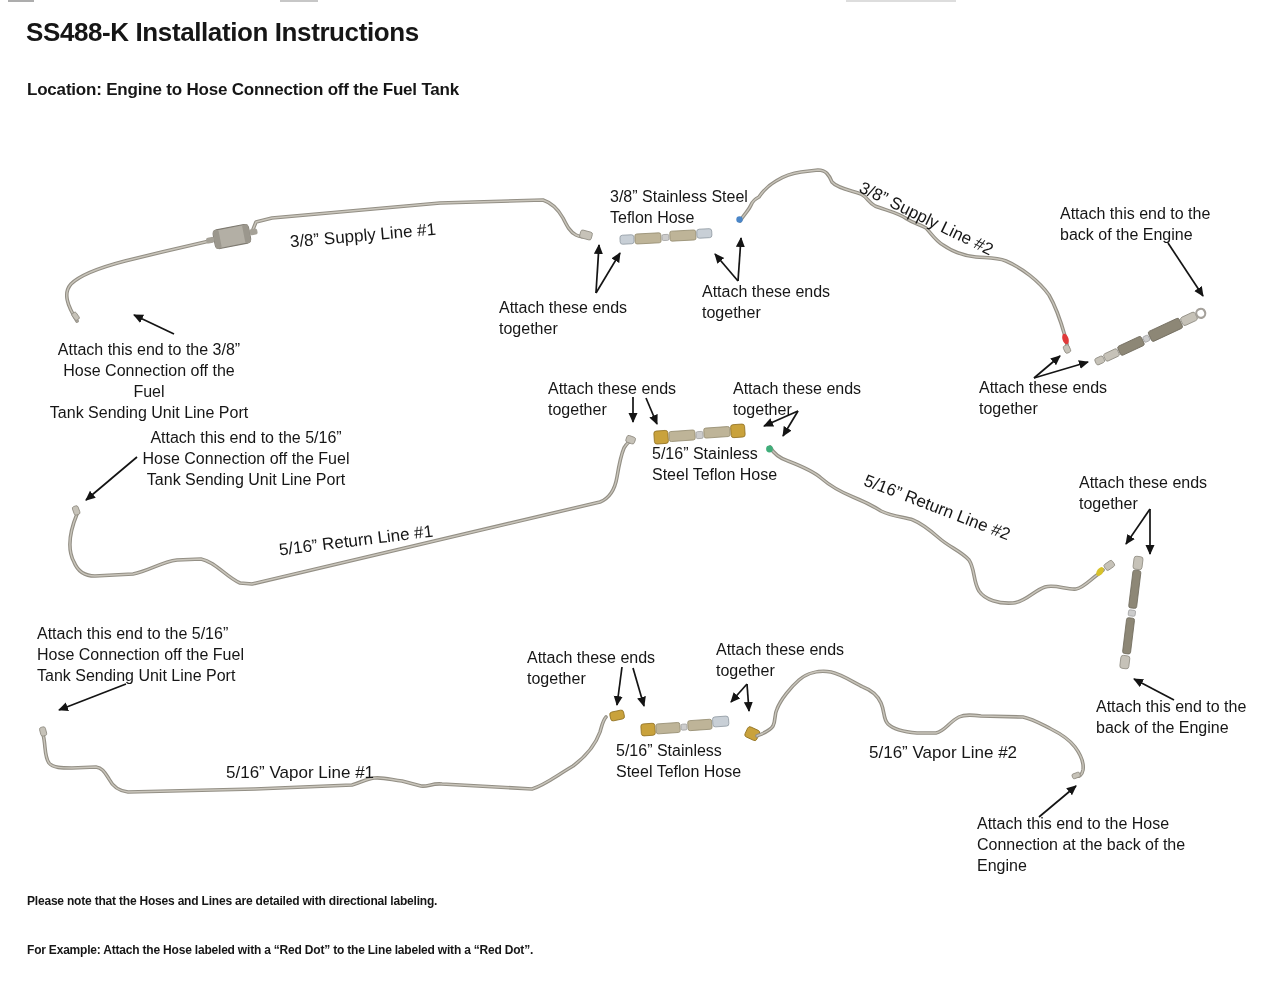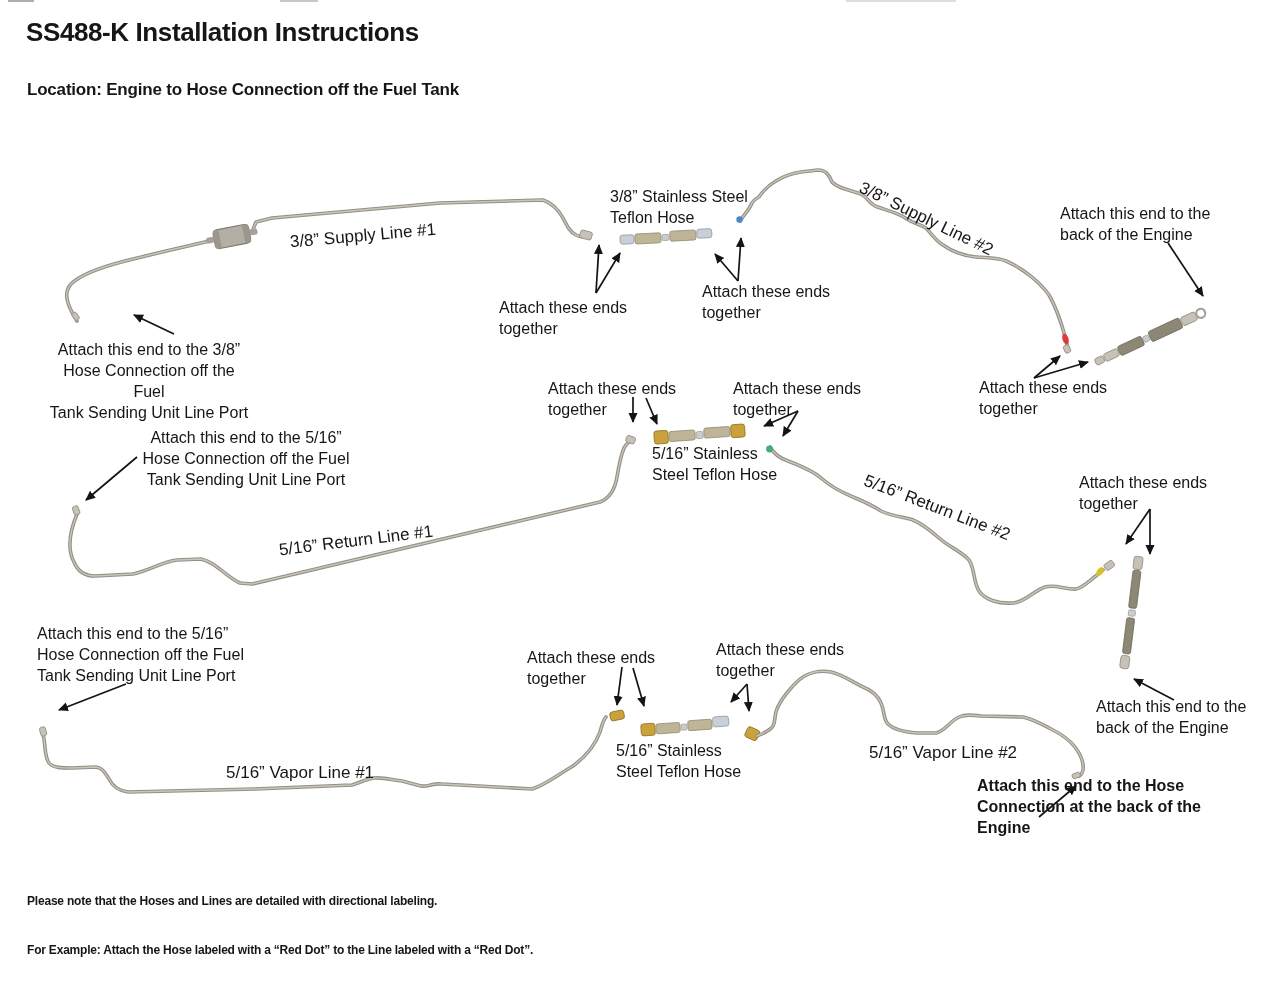--- a/index.html
+++ b/index.html
@@ -206,20 +206,20 @@
   <div class="lbl center" style="left:140px;top:427px;width:212px;">Attach this end to the 5/16”
 Hose Connection off the Fuel
 Tank Sending Unit Line Port</div>
   <div class="lbl" style="left:37px;top:623px;">Attach this end to the 5/16”
 Hose Connection off the Fuel
 Tank Sending Unit Line Port</div>
   <div class="lbl" style="left:1060px;top:203px;">Attach this end to the
 back of the Engine</div>
   <div class="lbl" style="left:1096px;top:696px;">Attach this end to the
 back of the Engine</div>
-  <div class="lbl" style="left:977px;top:775px;font-weight:bold;">Attach this end to the Hose
+  <div class="lbl" style="left:977px;top:813px;">Attach this end to the Hose
 Connection at the back of the
 Engine</div>
 
   <div class="footer-line" style="left:27px;top:894px;">Please note that the Hoses and Lines are detailed with directional labeling.</div>
   <div class="footer-line" style="left:27px;top:917px;margin-top:26px;">For Example: Attach the Hose labeled with a “Red Dot” to the Line labeled with a “Red Dot”.</div>
 
 </div>
 
 </body></html>

